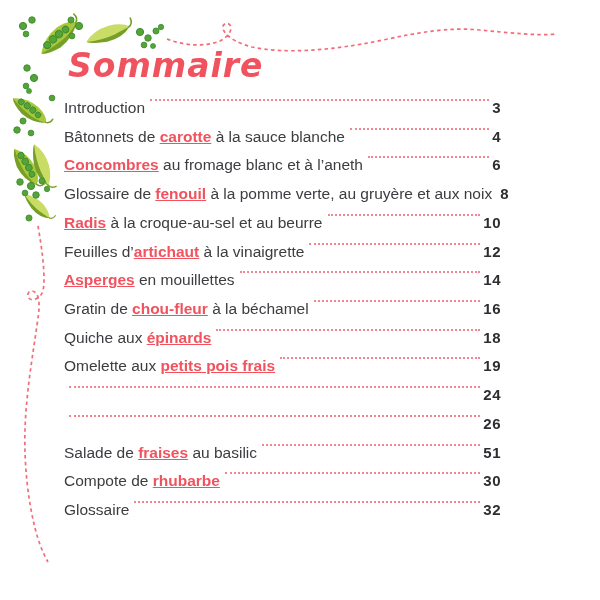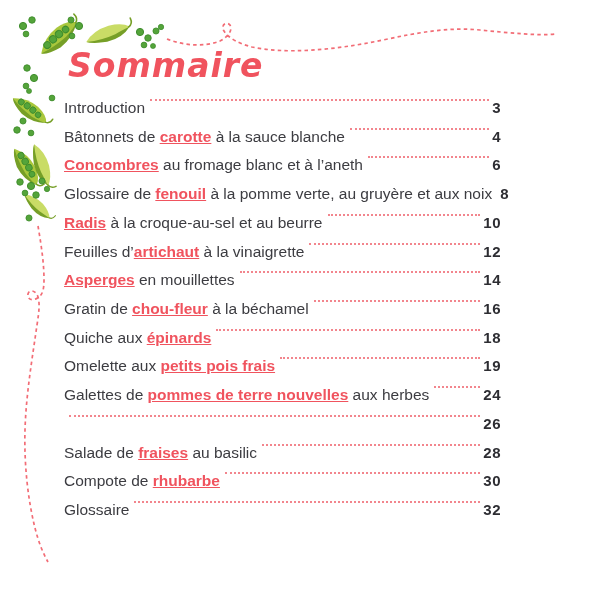--- a/index.html
+++ b/index.html
@@ -178,34 +178,33 @@
     </div>
 
 
     <div class="row">
       <span class="txt"><span class="pre">Omelette aux </span><span class="hl">petits pois frais</span><span class="post"></span></span>
       <span class="leader"></span>
       <span class="num">19</span>
     </div>
 
     <div class="row">
-      <span class="txt"><span class="pre">Galettes de </span><span class="hl">pommes de terre nouvelles</span><span class="post"> aux herbes</span></span>
       <span class="leader"></span>
       <span class="num">24</span>
     </div>
 
     <div class="row">
       <span class="leader"></span>
       <span class="num">26</span>
     </div>
 
     <div class="row">
       <span class="txt"><span class="pre">Salade de </span><span class="hl">fraises</span><span class="post"> au basilic</span></span>
       <span class="leader"></span>
-      <span class="num">28</span>
+      <span class="num">51</span>
     </div>
 
     <div class="row">
       <span class="txt"><span class="pre">Compote de </span><span class="hl">rhubarbe</span><span class="post"></span></span>
       <span class="leader"></span>
       <span class="num">30</span>
     </div>
 
     <div class="row">
       <span class="txt"><span class="pre">Glossaire</span><span class="hl"></span><span class="post"></span></span>

